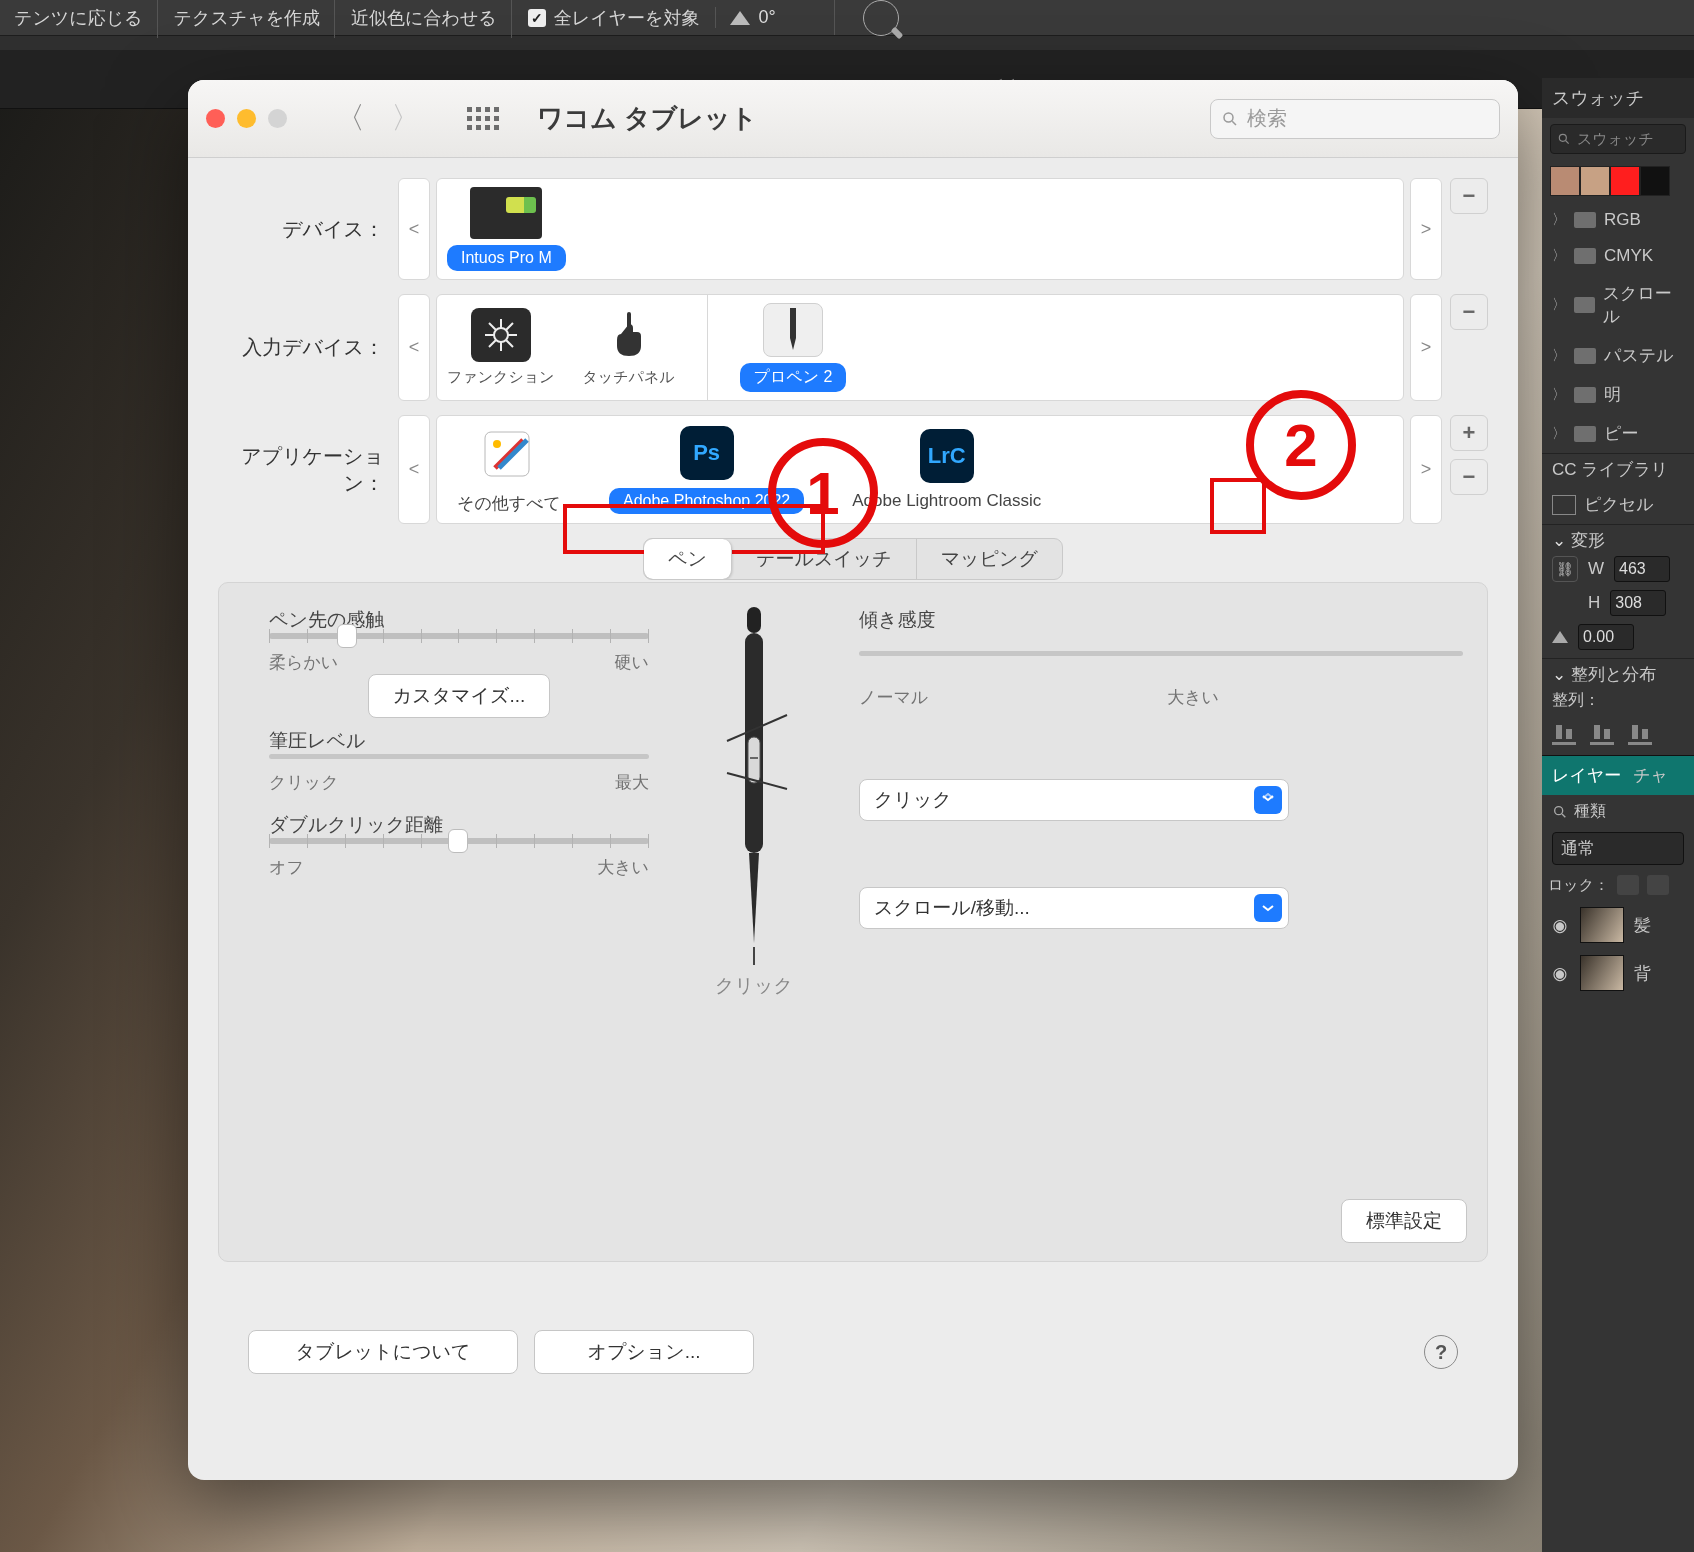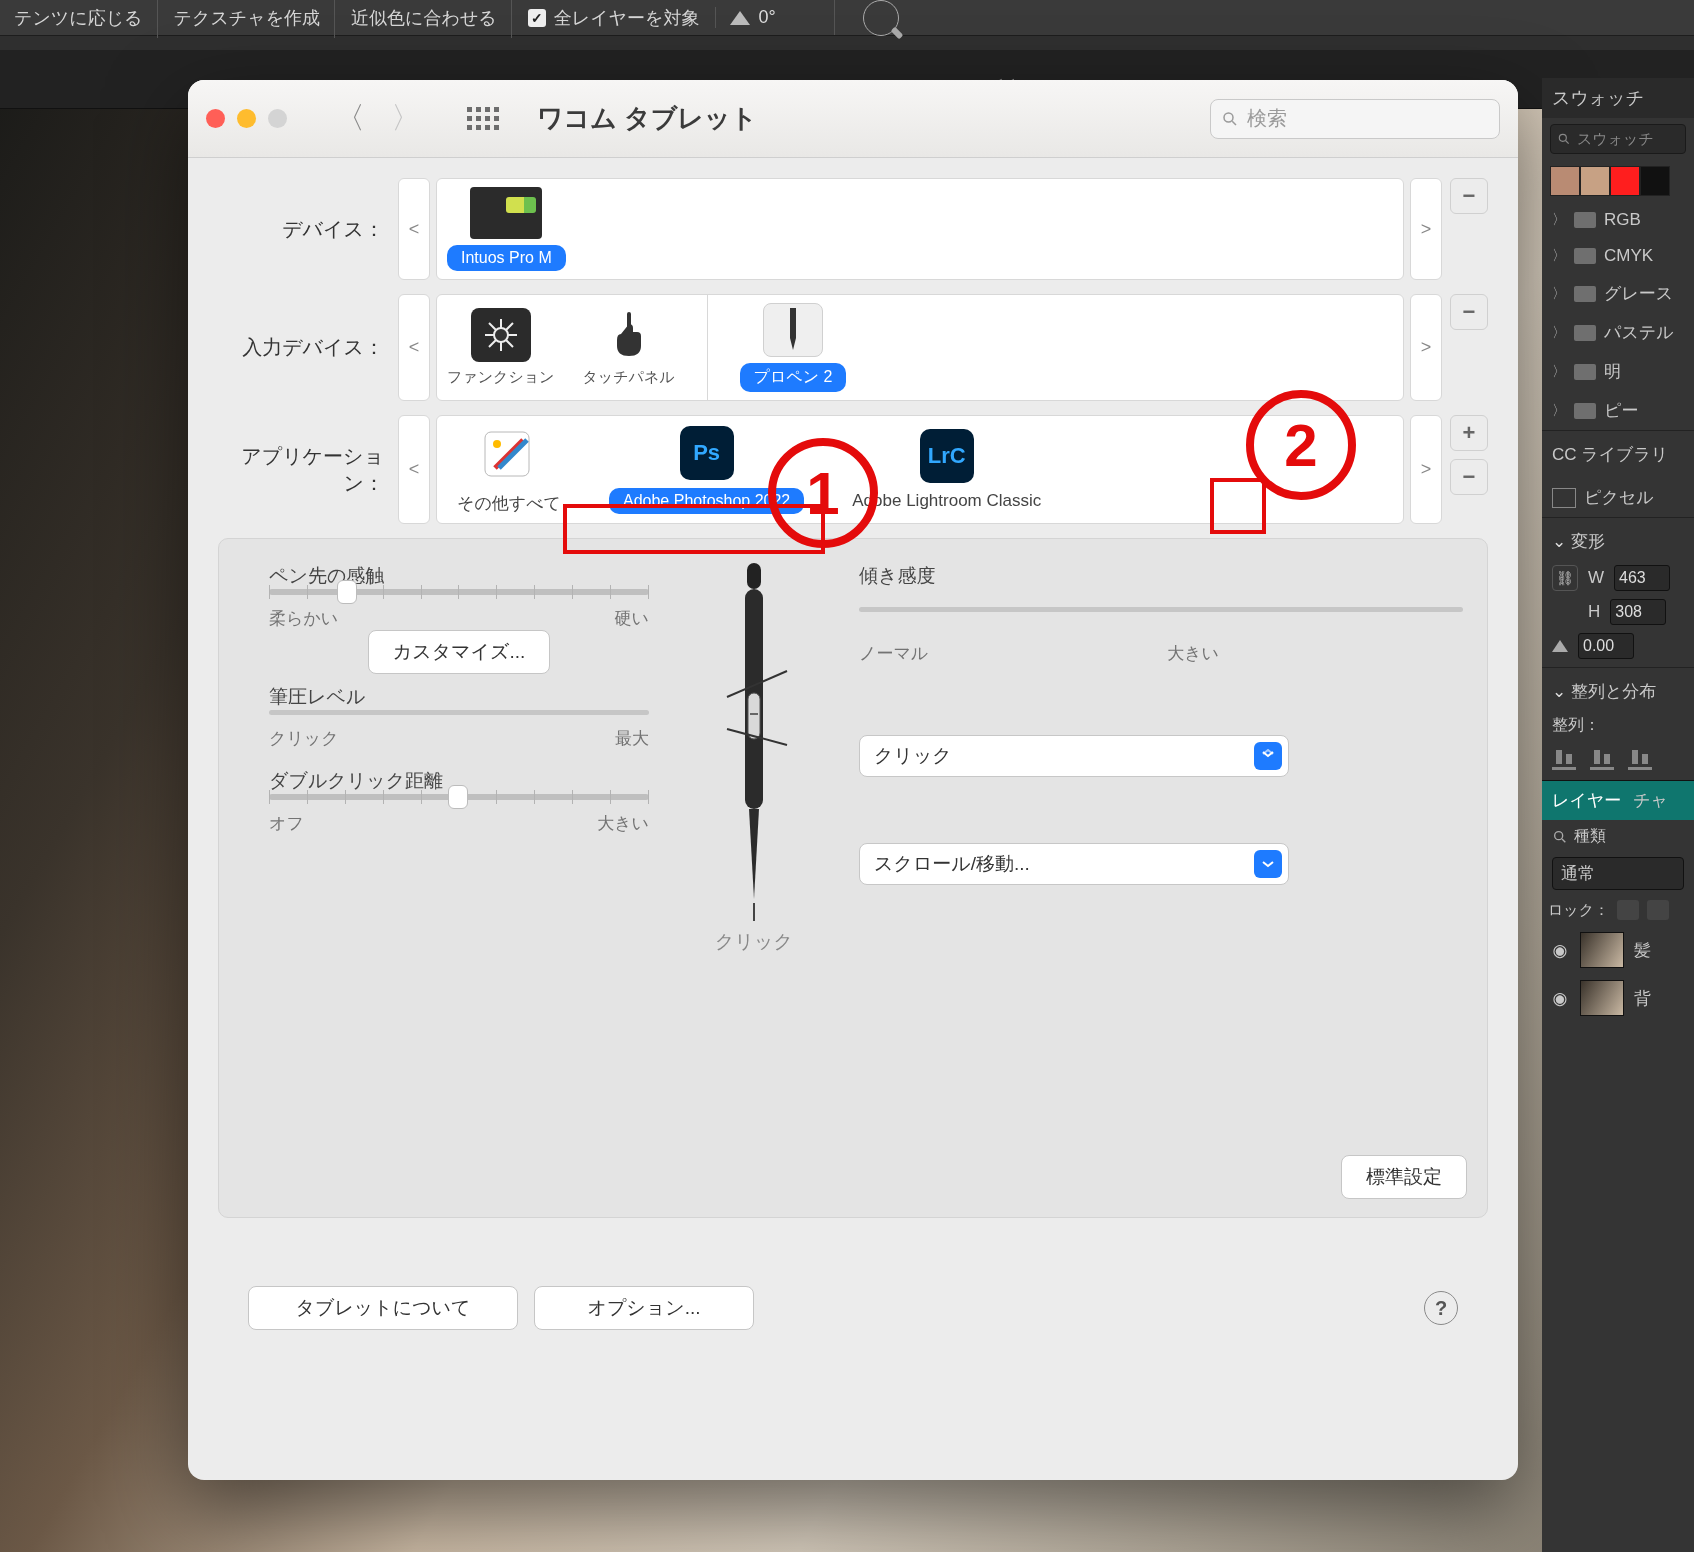--- a/index.html
+++ b/index.html
@@ -118,21 +118,21 @@
 
 .ps-right { position:absolute; top:78px; right:0; width:152px; bottom:0; background:#343434; color:#c9c9c9; font-size:17px; display:flex; flex-direction:column;}
 .ps-right .hdr { padding:8px 10px; background:#2a2a2a; font-size:18px;}
 .ps-right .srch { margin:6px 8px; height:30px; background:#2a2a2a; border:1px solid #1a1a1a; border-radius:4px; display:flex; align-items:center; padding:0 6px; color:#888; font-size:15px; gap:6px;}
 .swatch-row { display:flex; gap:0; padding: 6px 8px;}
 .swatch-row span{ width:30px; height:30px; border:1px solid #222;}
 .folder-list { display:flex; flex-direction:column; }
 .folder-item { display:flex; align-items:center; gap:8px; padding:8px 10px; font-size:17px;}
 .folder-item .chev{ color:#aaa; font-size:14px;}
 .folder-item .fld{ width:22px; height:16px; background:#6f6f6f; border-radius:2px;}
-.section { border-top:1px solid #222; padding:12px 10px;}
+.section { border-top:1px solid #222; padding:4px 10px;}
 .transform-rows { display:flex; flex-direction:column; gap:8px; padding:0 10px 8px 10px;}
 .trow{ display:flex; align-items:center; gap:10px;}
 .trow .ic{ width:26px; height:26px; border:1px solid #555; border-radius:4px; display:flex; align-items:center; justify-content:center; font-size:14px; color:#ccc;}
 .trow input{ width:56px; background:#2a2a2a; border:1px solid #111; color:#ddd; padding:3px 4px; font-size:16px; border-radius:3px;}
 .align-row{ display:flex; gap:14px; padding: 10px; }
 .align-row i{ width:24px; height:20px; border-bottom:3px solid #888; position:relative;}
 .align-row i::before{content:'';position:absolute;bottom:3px;left:4px;width:6px;height:14px;background:#888;}
 .align-row i::after{content:'';position:absolute;bottom:3px;left:14px;width:6px;height:10px;background:#888;}
 .layers-hdr{ display:flex; gap:12px; padding:8px 10px; background:#0f766e; border-top:1px solid #111;}
 .layers-hdr span.active{ color:#fff;}
@@ -297,20 +297,27 @@
           </div>
         </div>
         <div class="navcol">&gt;</div>
         <div class="pmcol">
           <div class="pmbtn">+</div>
           <div class="pmbtn">−</div>
         </div>
       </div>
     </div>
 
+    <div class="tabbar">
+      <div class="segment">
+        <div class="seg active">ペン</div>
+        <div class="seg">テールスイッチ</div>
+        <div class="seg">マッピング</div>
+      </div>
+    </div>
 
     <div class="panel">
       <div class="cols">
 
         <div class="col left">
           <div class="group-title">ペン先の感触</div>
           <div class="slider">
             <div class="track"></div>
             <div class="ticks">
                 <i></i>
@@ -463,21 +470,21 @@
         <span>RGB</span>
       </div>
     <div class="folder-item">
         <span class="chev">〉</span>
         <span class="fld"></span>
         <span>CMYK</span>
       </div>
     <div class="folder-item">
         <span class="chev">〉</span>
         <span class="fld"></span>
-        <span>グレース</span>
+        <span>スクロール</span>
       </div>
     <div class="folder-item">
         <span class="chev">〉</span>
         <span class="fld"></span>
         <span>パステル</span>
       </div>
     <div class="folder-item">
         <span class="chev">〉</span>
         <span class="fld"></span>
         <span>明</span>

